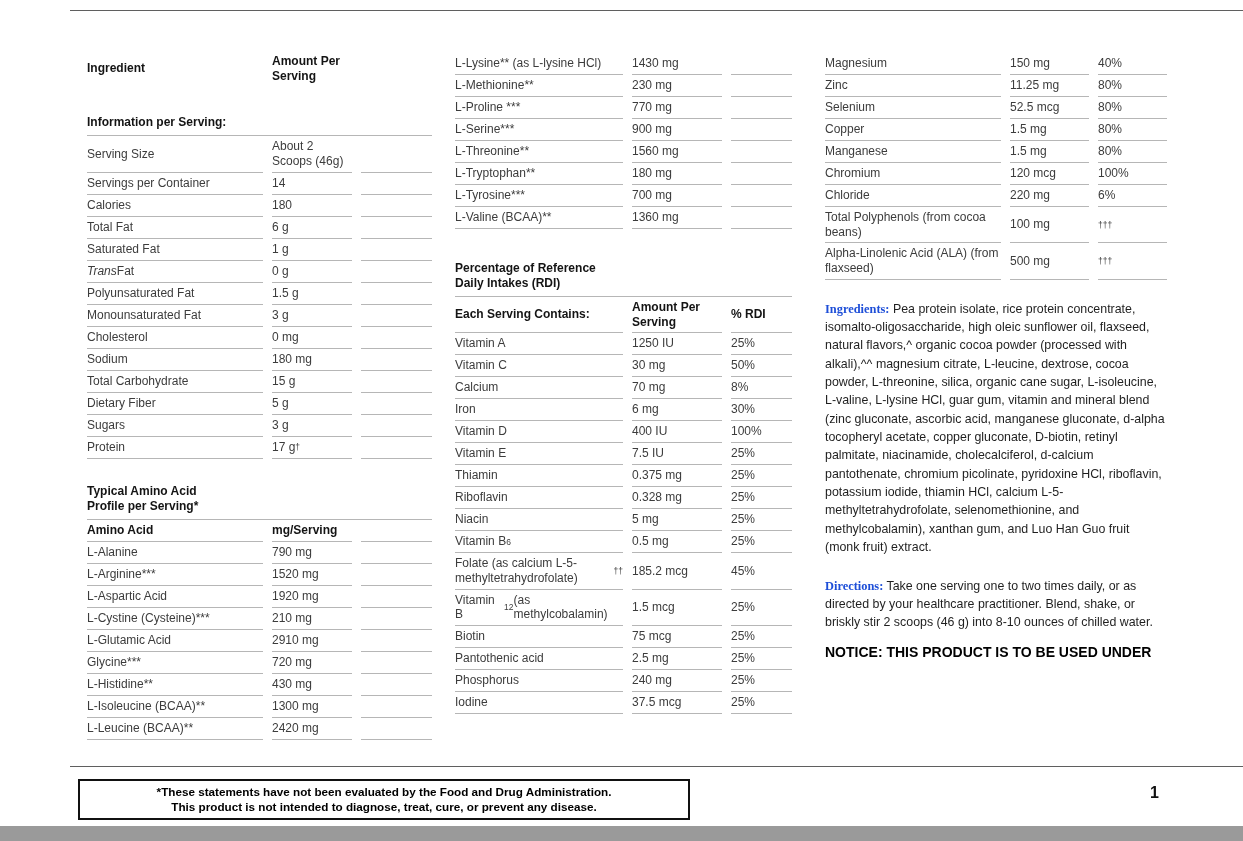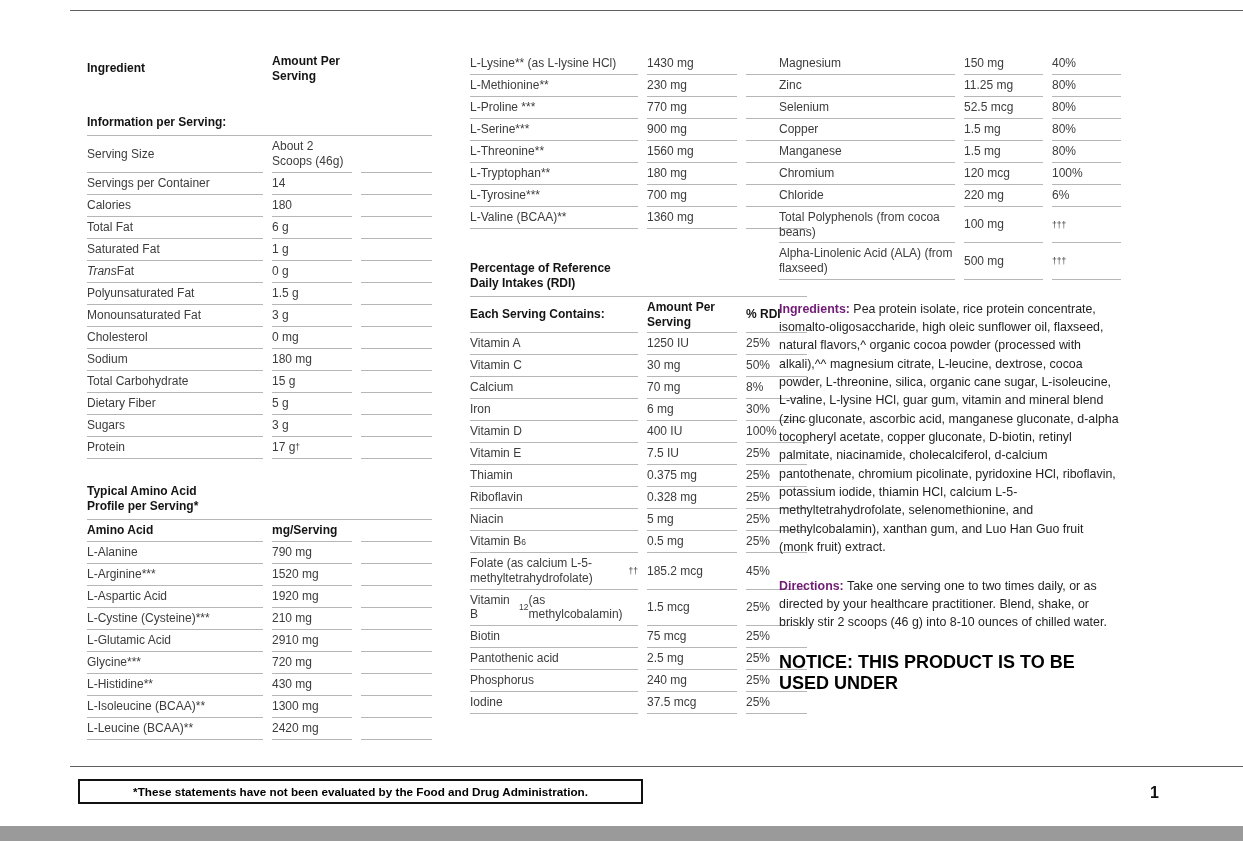--- a/index.html
+++ b/index.html
@@ -13,22 +13,22 @@
     position:relative;background:#ffffff;overflow:hidden;
     font-family:"Liberation Sans","DejaVu Sans",sans-serif;
     color:var(--txt);
   }
   .rule{position:absolute;left:70px;right:0;height:1px;background:#5f5f5f;}
   .rule.top{top:10px;}
   .rule.bottom{top:766px;}
 
   .col{position:absolute;top:53px;}
   #col1{left:87px;width:345px;}
-  #col2{left:470px;width:337px;}
-  #col3{left:779px;width:342px;}
+  #col2{left:455px;width:337px;}
+  #col3{left:825px;width:342px;}
 
   .row{display:grid;column-gap:9px;}
   .g1{grid-template-columns:176px 80px 1fr;}
   .g2{grid-template-columns:168px 90px 1fr;}
   .g3{grid-template-columns:176px 79px 1fr;}
   .cell{
     display:flex;align-items:center;
     border-bottom:1px solid var(--line);
     padding:3px 0 3px;min-height:22px;
     font-size:12px;line-height:1.22;
@@ -36,25 +36,25 @@
   .nb .cell{border-bottom:none;min-height:0;padding:1px 0 2px;}
   .hdr .cell{font-weight:bold;color:var(--dark);}
   .sec-title{
     font-weight:bold;color:var(--dark);font-size:12px;line-height:1.25;
     border-bottom:1px solid var(--line);padding:6px 0 5px;margin-top:24px;
   }
   sup{font-size:8.5px;vertical-align:super;line-height:0;}
   sub{font-size:8.5px;vertical-align:sub;line-height:0;}
 
   .para{font-size:12.4px;line-height:1.48;color:#1f1f1f;margin-top:20px;}
-  .para b{color:#701a75;}
-  .notice{font-size:18px;font-weight:bold;color:#000;margin-top:20px;}
+  .para b{color:#1d4ed8;font-family:Liberation Serif, serif;}
+  .notice{font-size:14px;font-weight:bold;color:#000;margin-top:12px;}
 
   #footnote-box{
-    position:absolute;left:78px;top:779px;width:565px;
+    position:absolute;left:78px;top:779px;width:612px;
     border:2px solid #111;padding:3px 8px;
     text-align:center;font-size:11.7px;font-weight:bold;color:#000;line-height:1.32;
   }
   #page-number{
     position:absolute;left:1150px;top:784px;
     font-size:16px;font-weight:bold;color:#111;
   }
   #bottom-strip{
     position:absolute;left:0;right:0;bottom:0;height:15px;background:#9a9a9a;
   }
@@ -457,17 +457,18 @@
 
   <p class="para"><b>Directions:</b><span> Take one serving one to two times daily, or as directed by your healthcare practitioner. Blend, shake, or briskly stir 2 scoops (46 g) into 8-10 ounces of chilled water.</span></p>
 
   <p class="notice">NOTICE: THIS PRODUCT IS TO BE USED UNDER</p>
 </div>
 
 <div class="rule bottom"></div>
 
 <div id="footnote-box">
   <div>*These statements have not been evaluated by the Food and Drug Administration.</div>
+  <div>This product is not intended to diagnose, treat, cure, or prevent any disease.</div>
 </div>
 
 <div id="page-number">1</div>
 
 <div id="bottom-strip"></div>
 
 </body></html>

